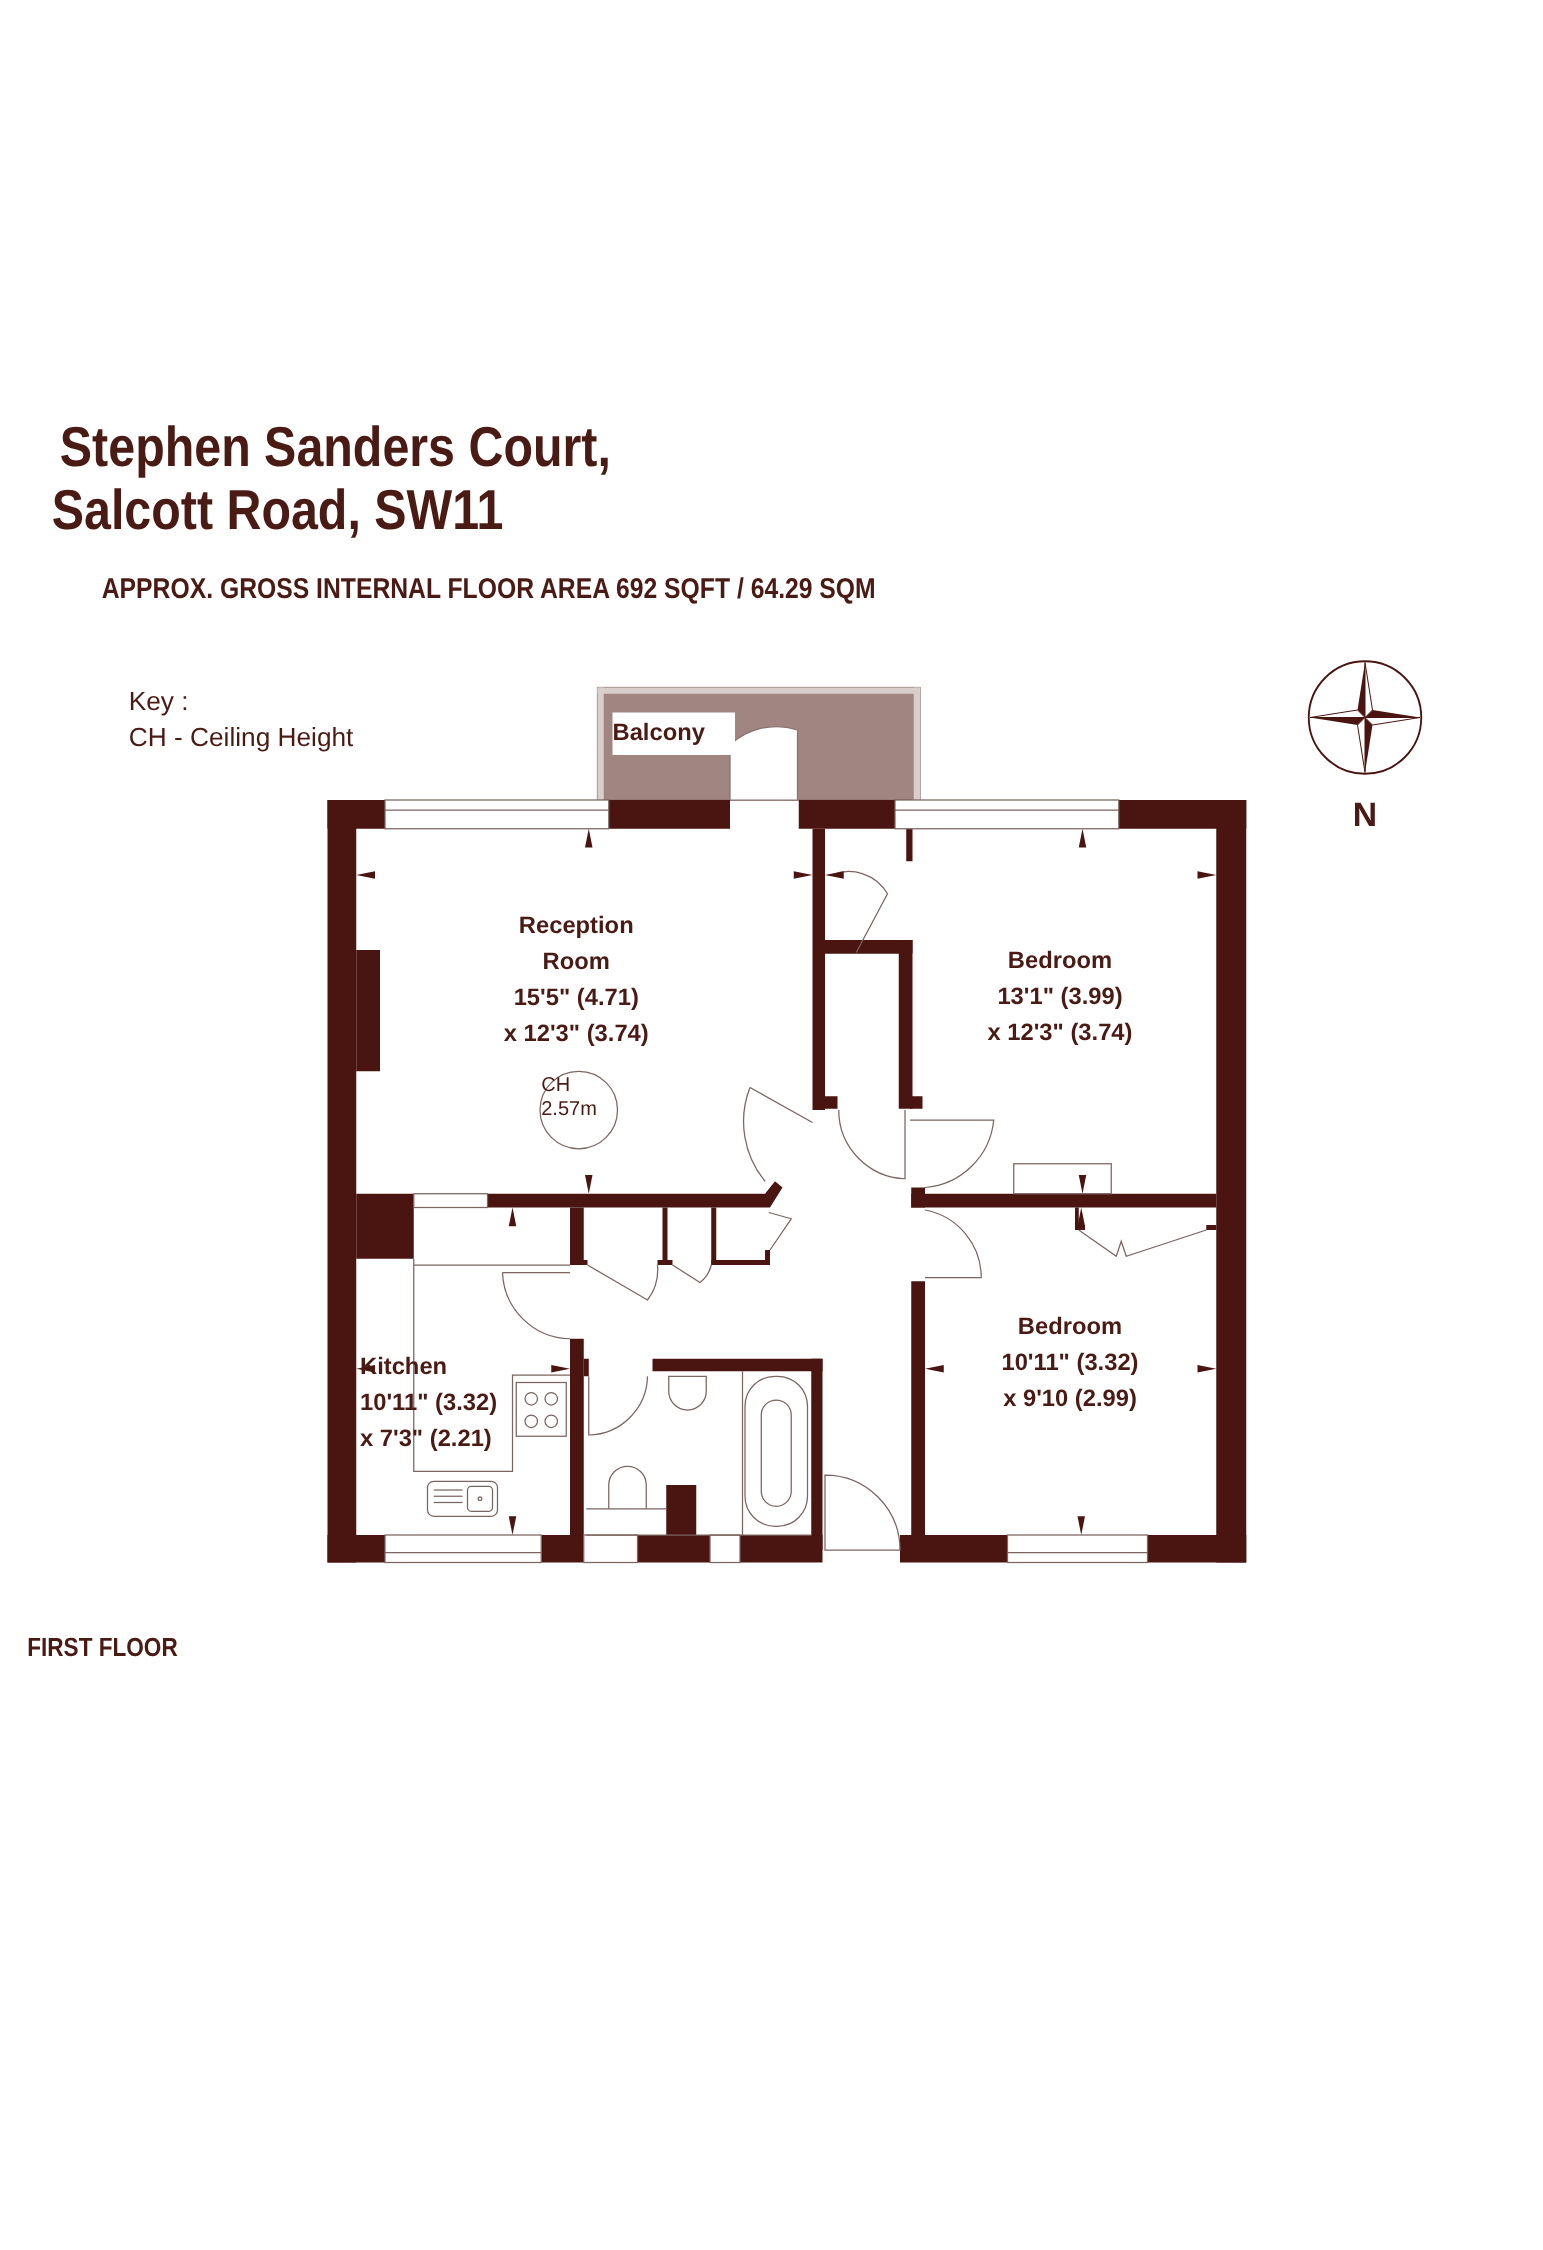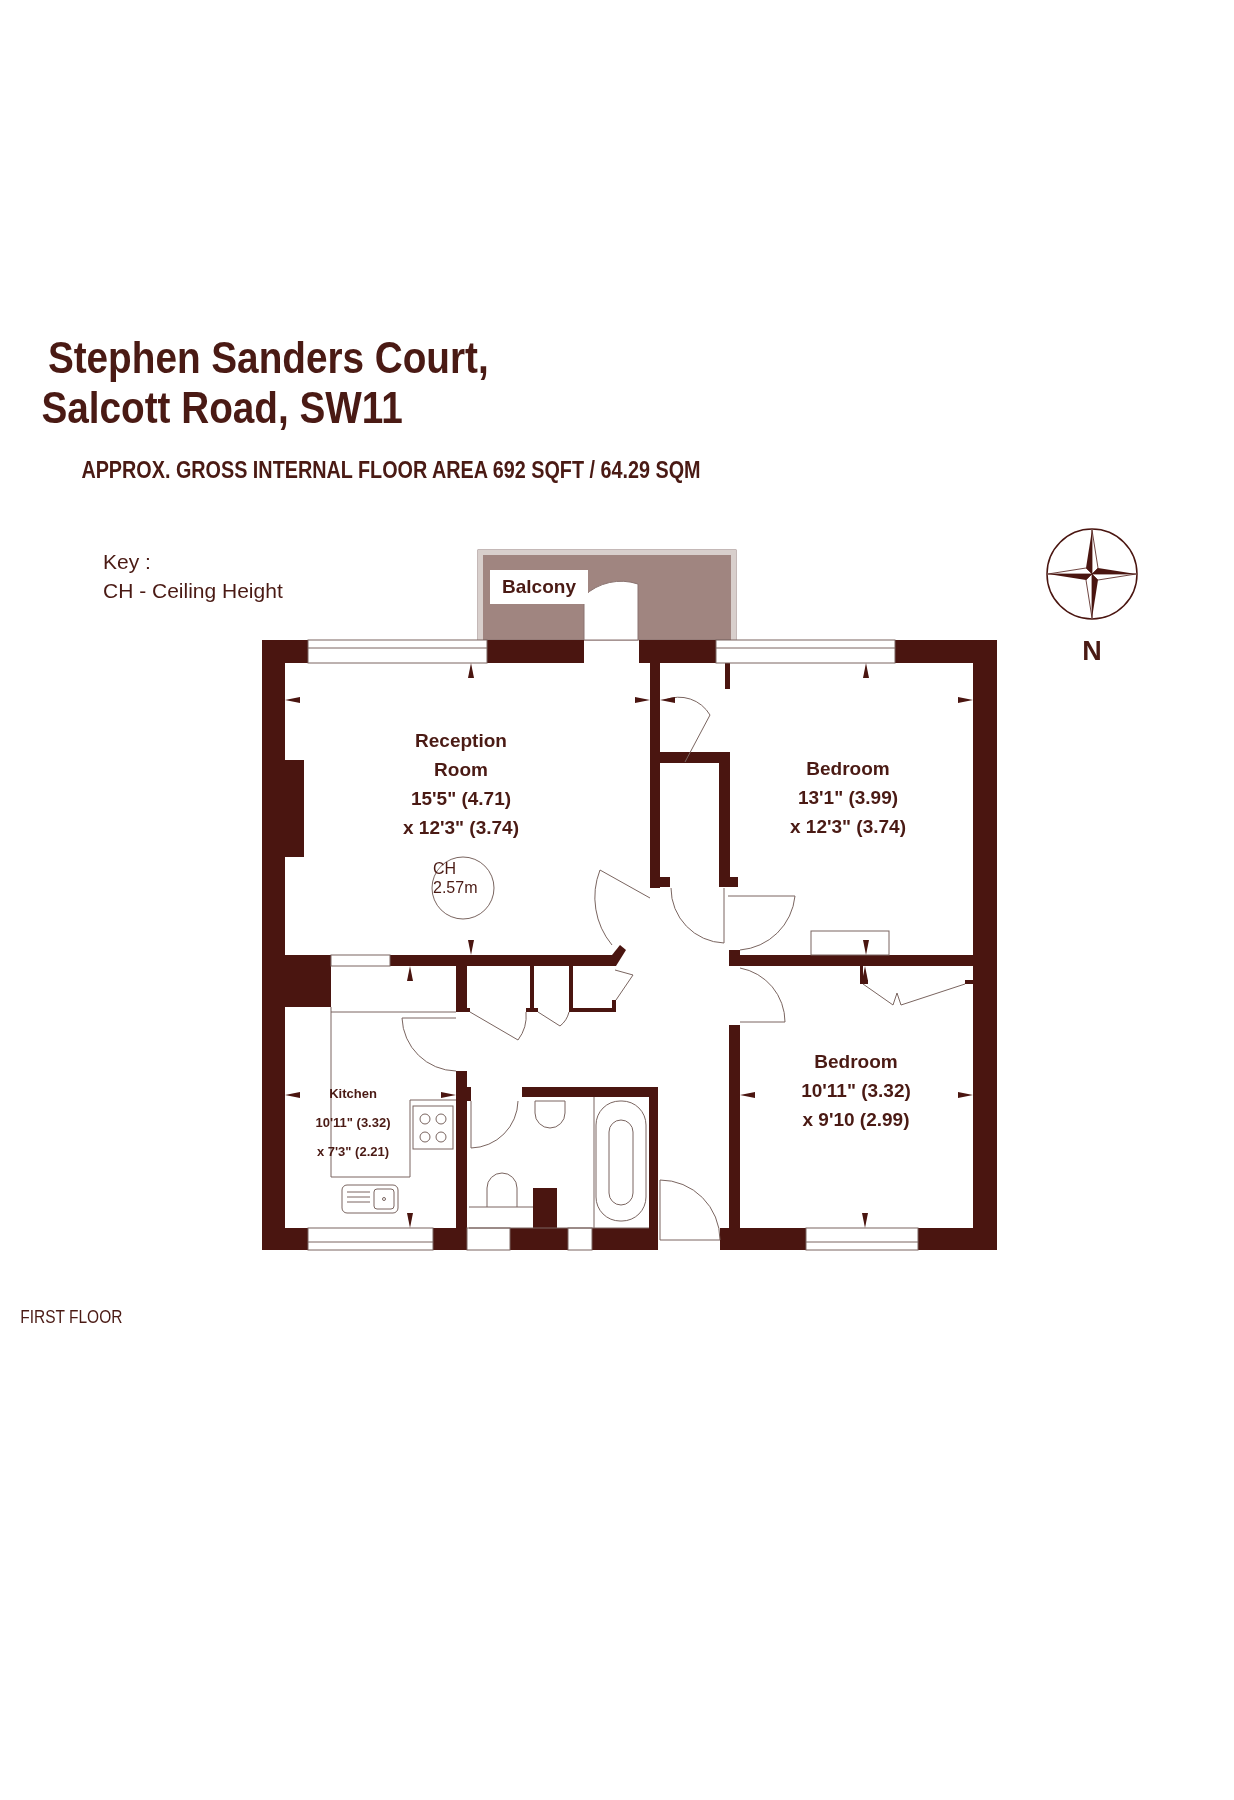--- a/index.html
+++ b/index.html
@@ -4,21 +4,21 @@
 <style>
   html, body { margin:0; padding:0; background:#ffffff; }
   body { width:1234px; height:1800px; position:relative; overflow:hidden;
          font-family:"Liberation Sans", sans-serif; color:#4a1a14; }
   .abs { position:absolute; }
   .center-x { left:12px; width:1212px; text-align:left; }
   .narrow { display:inline-block; transform:scaleX(0.86); transform-origin:center; }
   .title { font-weight:bold; font-size:45px; line-height:50px; }
   .subtitle { font-weight:bold; font-size:23px; line-height:28px;padding-left:19px; }
   .key { left:103px; font-size:21px; line-height:29px; }
-  .footer-head { font-weight:normal; font-size:18px; }
+  .footer-head { font-weight:bold; font-size:21px; }
   .disclaimer { font-weight:bold; font-size:21px; line-height:30px; }
 </style>
 </head>
 <body>
 
 <div class="abs center-x title" style="top:333px;">
   <span class="narrow">Stephen Sanders Court,</span>
 </div>
 <div class="abs center-x title" style="top:383px;">
   <span class="narrow">Salcott Road, SW11</span>
@@ -192,21 +192,21 @@
     <polygon points="973,1095 958,1092 958,1098"></polygon>
     <polygon points="865,966 862,981 868,981"></polygon>
     <polygon points="865,1228 862,1213 868,1213"></polygon>
   </g>
 
   <g>
     <circle cx="463" cy="888" r="31" fill="none" stroke="#7a6560" stroke-width="1"></circle>
   </g>
 </svg>
 
-<div class="abs" style="left:490px; top:570px; width:98px; height:34px; display:flex; align-items:center; justify-content:center; font-weight:bold; font-size:19px;">
+<div class="abs" style="left:490px; top:570px; width:98px; height:34px; display:flex; align-items:center; font-weight:bold; font-size:19px;">
   <span>Balcony</span>
 </div>
 
 <div class="abs" style="left:361px; top:726px; width:200px; text-align:center; font-weight:bold; font-size:19px; line-height:29px;">
   <div>Reception</div>
   <div>Room</div>
   <div>15'5" (4.71)</div>
   <div>x 12'3" (3.74)</div>
 </div>
 
@@ -214,21 +214,21 @@
   <div>CH</div>
   <div>2.57m</div>
 </div>
 
 <div class="abs" style="left:748px; top:754px; width:200px; text-align:center; font-weight:bold; font-size:19px; line-height:29px;">
   <div>Bedroom</div>
   <div>13'1" (3.99)</div>
   <div>x 12'3" (3.74)</div>
 </div>
 
-<div class="abs" style="left:288px; top:1079px; width:130px; text-align:center; font-weight:bold; font-size:13px; line-height:29px;">
+<div class="abs" style="left:288px; top:1079px; width:130px; text-align:left; font-weight:bold; font-size:19px; line-height:29px;">
   <div>Kitchen</div>
   <div>10'11" (3.32)</div>
   <div>x 7'3" (2.21)</div>
 </div>
 
 <div class="abs" style="left:756px; top:1047px; width:200px; text-align:center; font-weight:bold; font-size:19px; line-height:29px;">
   <div>Bedroom</div>
   <div>10'11" (3.32)</div>
   <div>x 9'10 (2.99)</div>
 </div>

